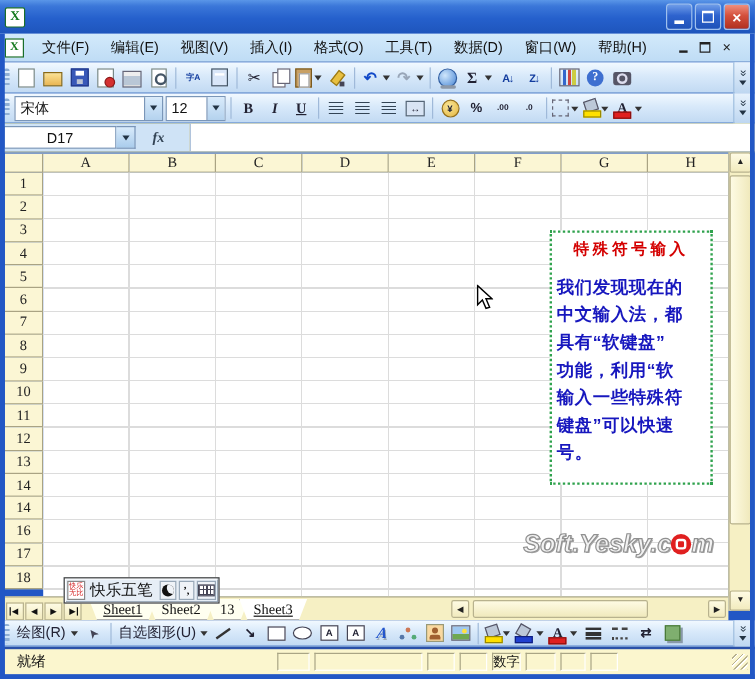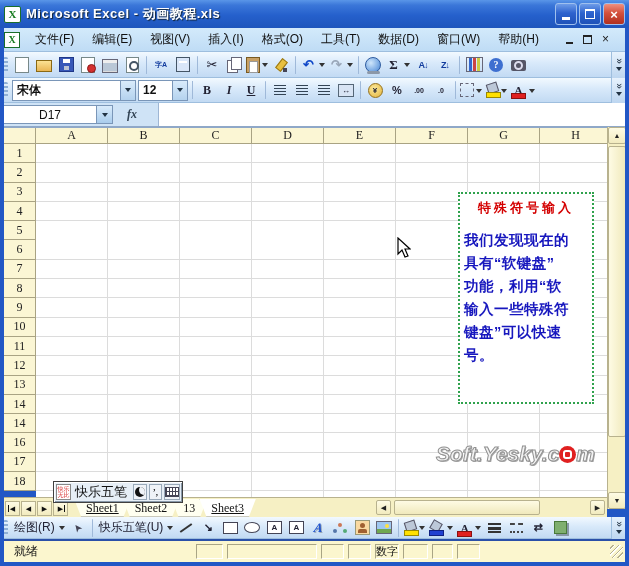--- a/index.html
+++ b/index.html
@@ -73,21 +73,21 @@
   .i-globe .ic::after{content:"";position:absolute;bottom:-2px;left:1px;width:13px;height:3px;background:#8C98A8;border-radius:2px;}
   .i-sum .ic{font:bold 13px "Liberation Serif",serif;}
   .i-sort .ic{font-size:9px;letter-spacing:-1px;color:#123C9E;}
   .i-chart .ic{width:15px;height:13px;border:1px solid #667;background:
     linear-gradient(90deg,transparent 0 2px,#3366CC 2px 5px,transparent 5px 6px,#CC4444 6px 9px,transparent 9px 10px,#CCCC44 10px 13px,transparent 13px);}
   .i-help .ic{width:14px;height:14px;border-radius:50%;background:#3E6FD0;color:#fff;font:bold 10px "Liberation Serif",serif;}
   .i-camera .ic{width:15px;height:11px;background:#556;border-radius:2px;margin-top:2px;}
   .i-camera .ic::before{content:"";width:5px;height:5px;border:2px solid #DDE;border-radius:50%;}
   
   .combo{height:19px;background:#fff;border:1px solid #7A96B8;display:flex;align-items:center;margin:0 1px;}
-  .combo .val{padding:0 4px;flex:1;color:#111;font-weight:bold;}
+  .combo .val{padding:0 4px;flex:1;color:#111;}
   .combo .drop{width:14px;height:100%;background:linear-gradient(180deg,#D9EBFB,#B4D2EE);border-left:1px solid #7A96B8;
     display:flex;align-items:center;justify-content:center;}
   .combo .drop i{width:0;height:0;border:3px solid transparent;border-top:4px solid #234;margin-top:3px;}
   .i-bold .ic{font:bold 12px "Liberation Serif",serif;}
   .i-italic .ic{font:italic bold 12px "Liberation Serif",serif;}
   .i-underline .ic{font:bold 12px "Liberation Serif",serif;text-decoration:underline;}
   .i-alignl .ic::before,.i-alignc .ic::before,.i-alignr .ic::before{content:"";width:12px;height:10px;
     background:repeating-linear-gradient(to bottom,#345 0 1px,transparent 1px 3px);}
   .i-alignr .ic::before{background:repeating-linear-gradient(to bottom,#345 0 1px,transparent 1px 3px);transform:scaleX(-1);}
   .i-merge .ic{background:#D8E4F4;border:1px solid #567;width:14px;height:11px;font-size:8px;}
@@ -132,21 +132,21 @@
     vertical-align:-2px;position:relative;}
   #logo-o::before{content:"";position:absolute;inset:4px;border:2px solid #fff;border-radius:3px;}
   
   #vscroll{left:607px;top:127px;width:18px;height:382px;background:#F6F0C4;border-left:1px solid #B8B28E;box-sizing:border-box;}
   .sb-btn{position:absolute;background:linear-gradient(180deg,#FEFBE4,#F2EBBE);border:1px solid #B8B28E;box-sizing:border-box;
     display:flex;align-items:center;justify-content:center;font-size:7px;color:#222;border-radius:2px;}
   #vs-up{left:0;top:0;width:18px;height:17px;}
   #vs-thumb{left:0;top:19px;width:18px;height:291px;background:linear-gradient(90deg,#FEFBE4,#F0E9BC);}
   #vs-down{left:0;top:365px;width:18px;height:17px;}
   
-  #tabbar{left:4px;top:497px;width:603px;height:20px;background:#F6F0C4;border-top:1px solid #B8B28E;box-sizing:border-box;display:flex;align-items:center;}
+  #tabbar{left:4px;top:497px;width:603px;height:20px;background:#F6F0C4;border-top:1px solid #B8B28E;box-sizing:border-box;display:flex;align-items:flex-end;}
   .navb{width:15px;height:15px;margin:2px 0 0 1px;background:linear-gradient(180deg,#FEFBE4,#F2EBBE);border:1px solid #B8B28E;
     display:flex;align-items:center;justify-content:center;font-size:7px;color:#111;box-sizing:border-box;position:relative;}
   .bar-l::before{content:"";position:absolute;left:2px;top:3px;bottom:3px;width:1px;background:#111;}
   .bar-r::after{content:"";position:absolute;right:2px;top:3px;bottom:3px;width:1px;background:#111;}
   #tabs{display:flex;margin-left:14px;}
   .tab{height:17px;padding:1px 12px 0;background:#FFFFF0;color:#111;font:12px "Liberation Serif",serif;
     clip-path:polygon(0 0,100% 0,calc(100% - 7px) 100%,7px 100%);margin-left:-8px;display:flex;align-items:center;
     box-shadow:inset 0 -1px 0 #999,inset 1px 0 0 #999;}
   .tab.u{text-decoration:underline;}
   .tab.active{background:#fff;z-index:2;}
@@ -188,37 +188,36 @@
   .i-lstyle .ic::before{content:"";width:13px;height:10px;
      background:linear-gradient(#333 0 2px,transparent 2px 4px,#333 4px 7px,transparent 7px 8px,#333 8px 10px);}
   .i-dstyle .ic::before{content:"";width:13px;height:6px;border-top:2px dashed #444;border-bottom:2px dotted #444;}
   .i-astyle .ic{font-size:11px;}
   .i-shadow .ic{width:11px;height:11px;background:#7FAF6F;border:1px solid #4A7A3A;box-shadow:2px 2px 0 #8898A8;}
   
   #dark-split{left:0;top:539px;width:629px;height:2px;background:#2A50A8;}
   #statusbar{left:4px;top:541px;width:621px;height:21px;background:#FBF6CE;display:flex;align-items:center;}
   #status-ready{margin-left:10px;color:#111;font-size:12px;}
   .spanel{position:absolute;top:3px;height:15px;border:1px solid;border-color:#A9A585 #fff #fff #A9A585;box-sizing:border-box;
-    display:flex;align-items:center;justify-content:center;font-size:11px;color:#111;}
+    display:flex;align-items:center;justify-content:center;font-size:11px;color:#111;margin-left:35px;}
   #resize-grip{position:absolute;right:2px;top:4px;width:13px;height:13px;
     background:repeating-linear-gradient(135deg,transparent 0 2px,#B8B28E 2px 3px,#fff 3px 4px);}
   
   .wborder{background:#2257C5;z-index:9;}
   #b-left{left:0;top:28px;width:4px;height:538px;}
   #b-right{left:625px;top:28px;width:4px;height:538px;}
   #b-bottom{left:0;top:562px;width:629px;height:4px;}
   
   #cursor{left:397px;top:237px;z-index:20;}
 </style>
 </head>
 <body>
 
 <div class="abs" id="titlebar">
   <div id="app-icon">X</div>
-  <div id="title-text">Microsoft Excel - 动画教程.xls</div>
   <div style="margin-left:auto;display:flex;">
     <div class="cap-btn">
         <div class="cap-min-glyph"></div>
       </div>
     <div class="cap-btn">
         <div class="cap-rest-glyph"></div>
       </div>
     <div class="cap-btn close">
         <span>×</span>
       </div>
@@ -533,20 +532,21 @@
     <div class="rowhead">18</div>
   </div>
 
 <div class="abs" id="grid-cells"></div>
 
 <div class="abs" id="notebox">
   <div id="note-title">特殊符号输入</div>
   <div id="note-body">
 
   <div class="note-line">我们发现现在的</div>
+      <div class="note-line">中文输入法，都</div>
       <div class="note-line">具有“软键盘”</div>
       <div class="note-line">功能，利用“软</div>
       <div class="note-line">输入一些特殊符</div>
       <div class="note-line">键盘”可以快速</div>
       <div class="note-line">号。</div>
     </div>
 </div>
 
 <div class="abs" id="watermark"><span>Soft.Yesky.c</span><span id="logo-o"></span><span>m</span></div>
 
@@ -617,21 +617,21 @@
 
     <span class="tbtn i-pointer">
       <span class="ic">➤</span>
     </span>
 
     <span class="tbtn tsep">
       
     </span>
 
     <span class="tbtn i-text dd">
-      <span class="ic">快乐五笔(U)</span>
+      <span class="ic">自选图形(U)</span>
     </span>
 
     <span class="tbtn i-line">
       <span class="ic"></span>
     </span>
 
     <span class="tbtn i-arrowg">
       <span class="ic">↘</span>
     </span>
 

